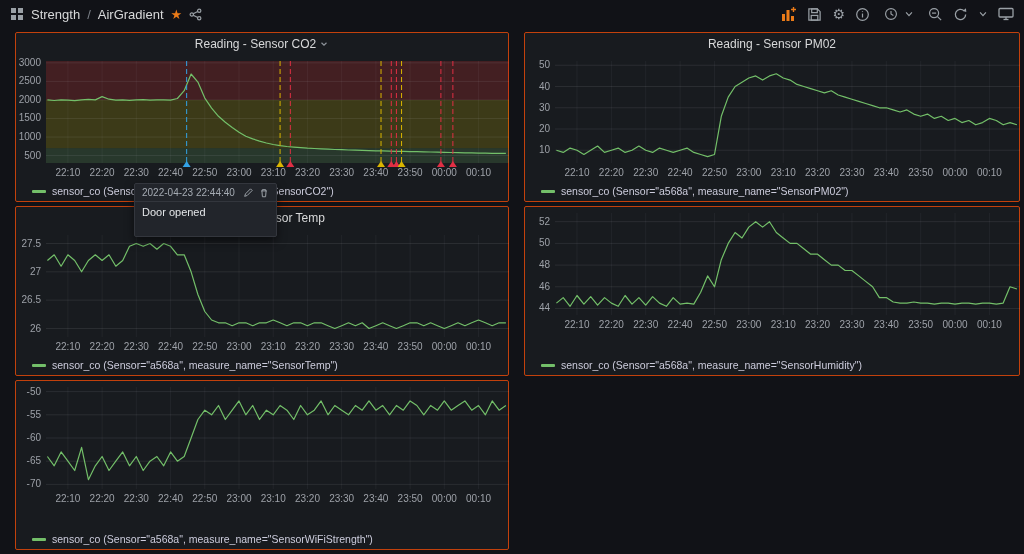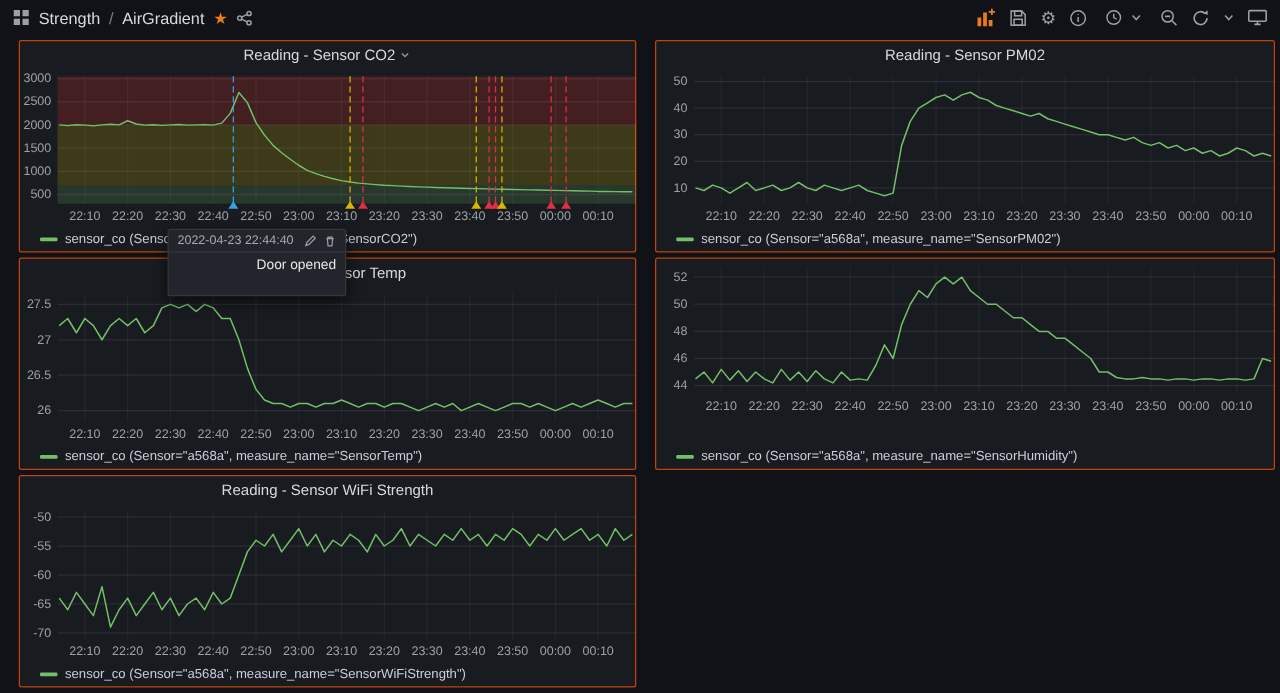--- a/index.html
+++ b/index.html
@@ -49,21 +49,21 @@
   .anno-tooltip {
     position:absolute; left:118px; top:150px; z-index:20;
     background:#22252b; border:1px solid #33363d; border-radius:2px;
     box-shadow:0 4px 10px rgba(0,0,0,0.55); font-size:10px; min-width:118px;
   }
   .anno-head {
     display:flex; align-items:center; gap:8px; justify-content:center;
     padding:3px 7px; color:#a5abb3; border-bottom:1px solid #33363d;
   }
   .anno-head-icons { display:flex; gap:6px; }
-  .anno-body { padding:4px 7px 18px 7px; color:#e4e6e8; font-size:11px;text-align:right; }
+  .anno-body { padding:4px 7px 18px 7px; color:#e4e6e8; font-size:11px; }
 </style>
 </head>
 <body>
 
 <div class="topnav">
   <div class="nav-left">
     <span class="icon-btn">
       <svg class="ic" width="14" height="14" viewBox="0 0 14 14">
         <rect x="1" y="1" width="5" height="5" fill="#9aa0a6"></rect>
           <rect x="8" y="1" width="5" height="5" fill="#9aa0a6"></rect>
@@ -386,23 +386,20 @@
             <polyline points="31.4,96.1 38.2,90.6 45.1,99.3 52.0,88.5 58.9,97.1 65.7,89.6 72.6,98.2 79.5,90.6 86.4,96.1 93.2,99.3 100.1,88.5 107.0,97.1 113.9,90.6 120.7,98.2 127.6,89.6 134.5,96.1 141.4,99.3 148.2,90.6 155.1,97.1 162.0,96.1 168.8,97.1 175.7,85.2 182.6,68.9 189.5,79.8 196.3,52.7 203.2,36.4 210.1,25.5 217.0,31.0 223.8,20.1 230.7,14.7 237.6,20.1 244.5,14.7 251.3,25.5 258.2,31.0 265.1,36.4 272.0,36.4 278.8,41.8 285.7,47.2 292.6,47.2 299.4,52.7 306.3,58.1 313.2,58.1 320.1,63.5 326.9,63.5 333.8,68.9 340.7,74.4 347.6,79.8 354.4,90.6 361.3,90.6 368.2,95.0 375.1,96.1 381.9,96.1 388.8,95.0 395.7,96.1 402.5,96.1 409.4,97.1 416.3,96.1 423.2,96.1 430.0,97.1 436.9,96.1 443.8,96.1 450.7,97.1 457.5,96.1 464.4,96.1 471.3,97.1 478.2,96.1 485.0,79.8 491.9,82.0" fill="none" stroke="#73bf69" stroke-width="1.2" stroke-linejoin="round"></polyline>
           </svg></div>
     </div>
     <div class="legend">
       <span class="swatch"></span>
       <span>sensor_co (Sensor="a568a", measure_name="SensorHumidity")</span>
     </div>
   </div>
 
   <div class="panel">
-    <div class="panel-title">
-      <span>Reading - Sensor WiFi Strength</span>
-    </div>
     <div class="panel-body">
       <div class="chart"><svg width="503" height="126" viewBox="0 0 503 126">
             <line x1="30" x2="493" y1="103.36363636363637" y2="103.36363636363637" stroke="rgba(204,204,220,0.10)" stroke-width="1"></line>
             <text x="25" y="106.36363636363637" text-anchor="end" fill="#9da1a8" font-size="10">-70</text>
             <line x1="30" x2="493" y1="80.18181818181819" y2="80.18181818181819" stroke="rgba(204,204,220,0.10)" stroke-width="1"></line>
             <text x="25" y="83.18181818181819" text-anchor="end" fill="#9da1a8" font-size="10">-65</text>
             <line x1="30" x2="493" y1="57" y2="57" stroke="rgba(204,204,220,0.10)" stroke-width="1"></line>
             <text x="25" y="60" text-anchor="end" fill="#9da1a8" font-size="10">-60</text>
             <line x1="30" x2="493" y1="33.81818181818181" y2="33.81818181818181" stroke="rgba(204,204,220,0.10)" stroke-width="1"></line>
             <text x="25" y="36.81818181818181" text-anchor="end" fill="#9da1a8" font-size="10">-55</text>

